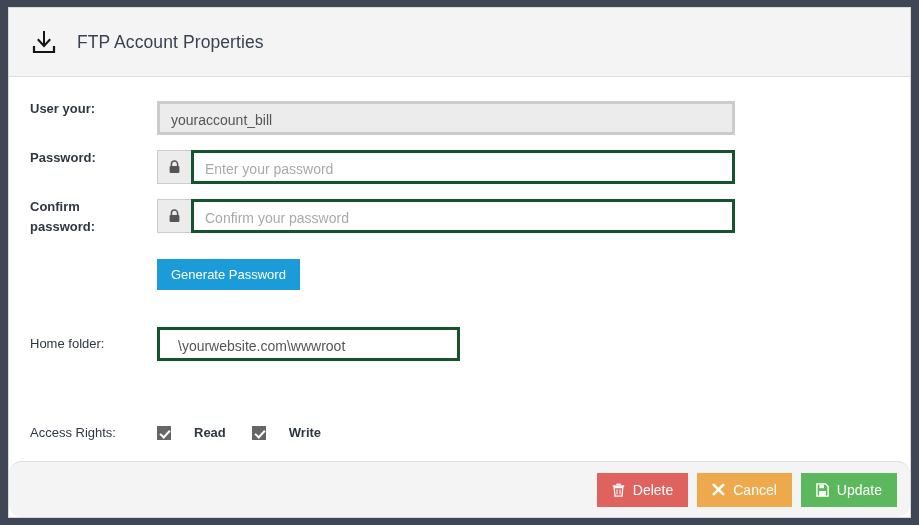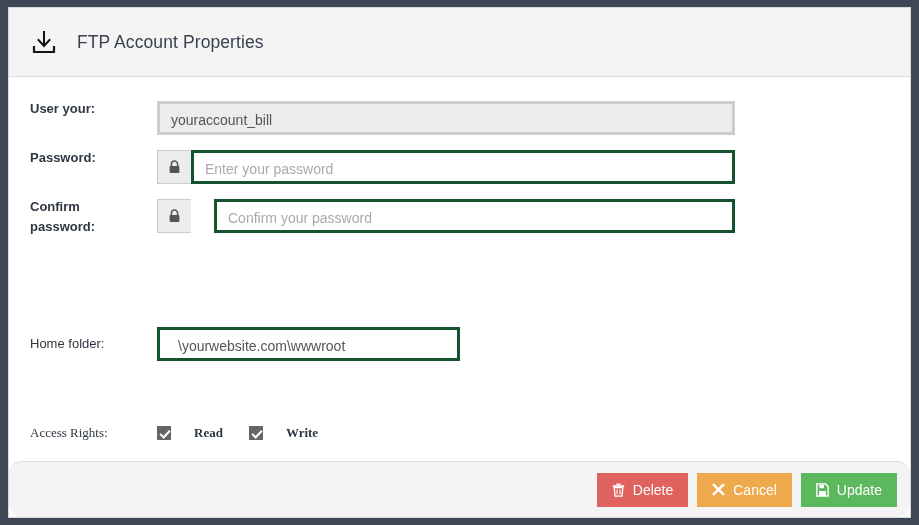--- a/index.html
+++ b/index.html
@@ -230,41 +230,47 @@
           </div>
         </div>
       </div>
 
       <div class="form-row" style="top:122px;">
         <div class="lbl bold">
           <div>Confirm</div>
           <div style="margin-top:5px;">password:</div>
         </div>
         <div class="field-area">
-          <div class="input-group" style="width:578px;gap:23px;">
+          <div class="input-group" style="width:578px;">
             <span class="addon">
               <svg width="13" height="14" viewBox="0 0 13 14" aria-hidden="true">
                 <path d="M3.4 6V4.2a3.1 3.1 0 0 1 6.2 0V6" fill="none" stroke="#555" stroke-width="1.5"></path>
                 <rect x="1.6" y="6" width="9.8" height="7" rx="1" fill="#555"></rect>
               </svg>
             </span>
             <div class="txt-input placeholder">Confirm your password</div>
           </div>
         </div>
       </div>
 
+      <div class="form-row" style="top:182px;">
+        <div class="lbl"></div>
+        <div class="field-area">
+          <button class="btn btn-generate">Generate Password</button>
+        </div>
+      </div>
 
       <div class="form-row" style="top:250px;">
         <div class="lbl" style="padding-top:9px;">Home folder:</div>
         <div class="field-area">
           <div class="txt-input" style="width:303px;padding-left:18px;">\yourwebsite.com\wwwroot</div>
         </div>
       </div>
 
-      <div class="form-row" style="top:348px;font-family:Liberation Serif, serif;">
+      <div class="form-row" style="top:348px;">
         <div class="lbl">Access Rights:</div>
         <div class="field-area">
           <div class="checks">
             <span class="cbox"></span>
             <span class="check-label">Read</span>
             <span class="cbox"></span>
             <span class="check-label">Write</span>
           </div>
         </div>
       </div>

